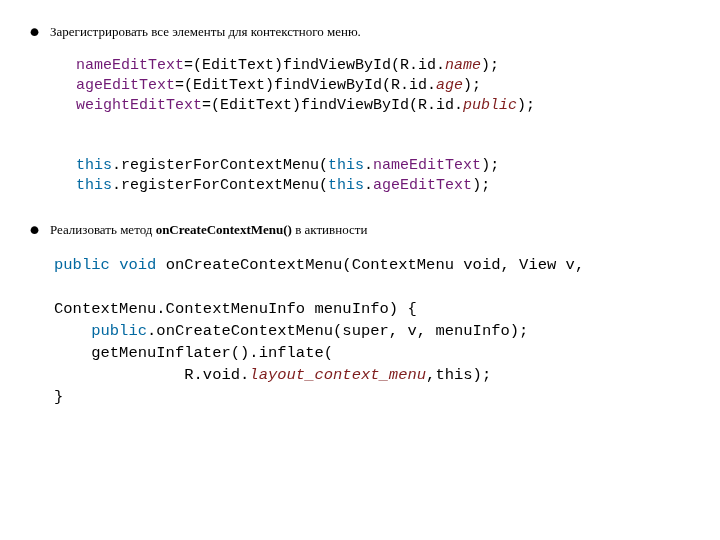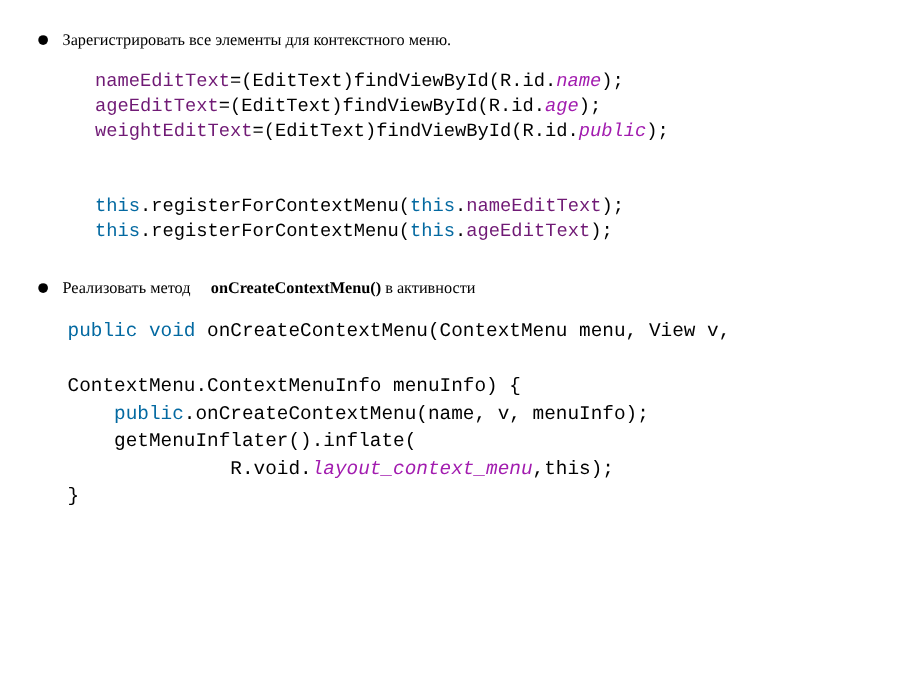--- a/index.html
+++ b/index.html
@@ -22,40 +22,40 @@
     width: 20px;
     flex-shrink: 0;
     font-size: 18px;
     line-height: 22px;
     color: #000;
   }
   .bullet-text {
     font-size: 13px;
     line-height: 24px;
   }
-  .bold { font-weight: bold; margin-left: 13px; }
+  .bold { font-weight: bold; }
   .code-block {
     font-family: Consolas, "Courier New", monospace;
     font-size: 15px;
     line-height: 20px;
     white-space: pre;
     margin: 8px 0 22px 46px;
     color: #000;
   }
   .code-block-2 {
     font-family: Consolas, "Courier New", monospace;
     font-size: 15.5px;
     line-height: 22px;
     white-space: pre;
     margin: 12px 0 0 24px;
     color: #000;
   }
   .kw   { color: #0369a1; font-weight: normal; }   
   .fld  { color: #701a75; }                       
-  .mem  { color: #a21caf; font-style: italic; }                          
+  .mem  { color: #7f1d1d; font-style: italic; }                          
 </style>
 </head>
 <body>
 
 <div class="bullet-item">
   <div class="bullet-glyph">⦁</div>
   <div class="bullet-text">Зарегистрировать все элементы для контекстного меню.</div>
 </div>
 
 <div class="code-block"><span class="fld">nameEditText</span><span>=(EditText)findViewById(R.id.</span><span class="mem">name</span><span>);</span>
@@ -64,19 +64,19 @@
 
 
 <span class="kw">this</span><span>.registerForContextMenu(</span><span class="kw">this</span><span>.</span><span class="fld">nameEditText</span><span>);</span>
 <span class="kw">this</span><span>.registerForContextMenu(</span><span class="kw">this</span><span>.</span><span class="fld">ageEditText</span><span>);</span></div>
 
 <div class="bullet-item">
   <div class="bullet-glyph">⦁</div>
   <div class="bullet-text"><span>Реализовать метод </span><span class="bold">onCreateContextMenu()</span><span> в активности</span></div>
 </div>
 
-<div class="code-block-2"><span class="kw">public</span><span> </span><span class="kw">void</span><span> onCreateContextMenu(ContextMenu menu, View v,</span>
+<div class="code-block-2"><span class="kw">public</span><span> </span><span class="kw">void</span><span> onCreateContextMenu(ContextMenu void, View v,</span>
 <span></span>
 <span>ContextMenu.ContextMenuInfo menuInfo) {</span>
-<span>    </span><span class="kw">public</span><span>.onCreateContextMenu(name, v, menuInfo);</span>
+<span>    </span><span class="kw">public</span><span>.onCreateContextMenu(super, v, menuInfo);</span>
 <span>    getMenuInflater().inflate(</span>
 <span>              R.void.</span><span class="mem">layout_context_menu</span><span>,this);</span>
 <span>}</span></div>
 
 </body></html>

